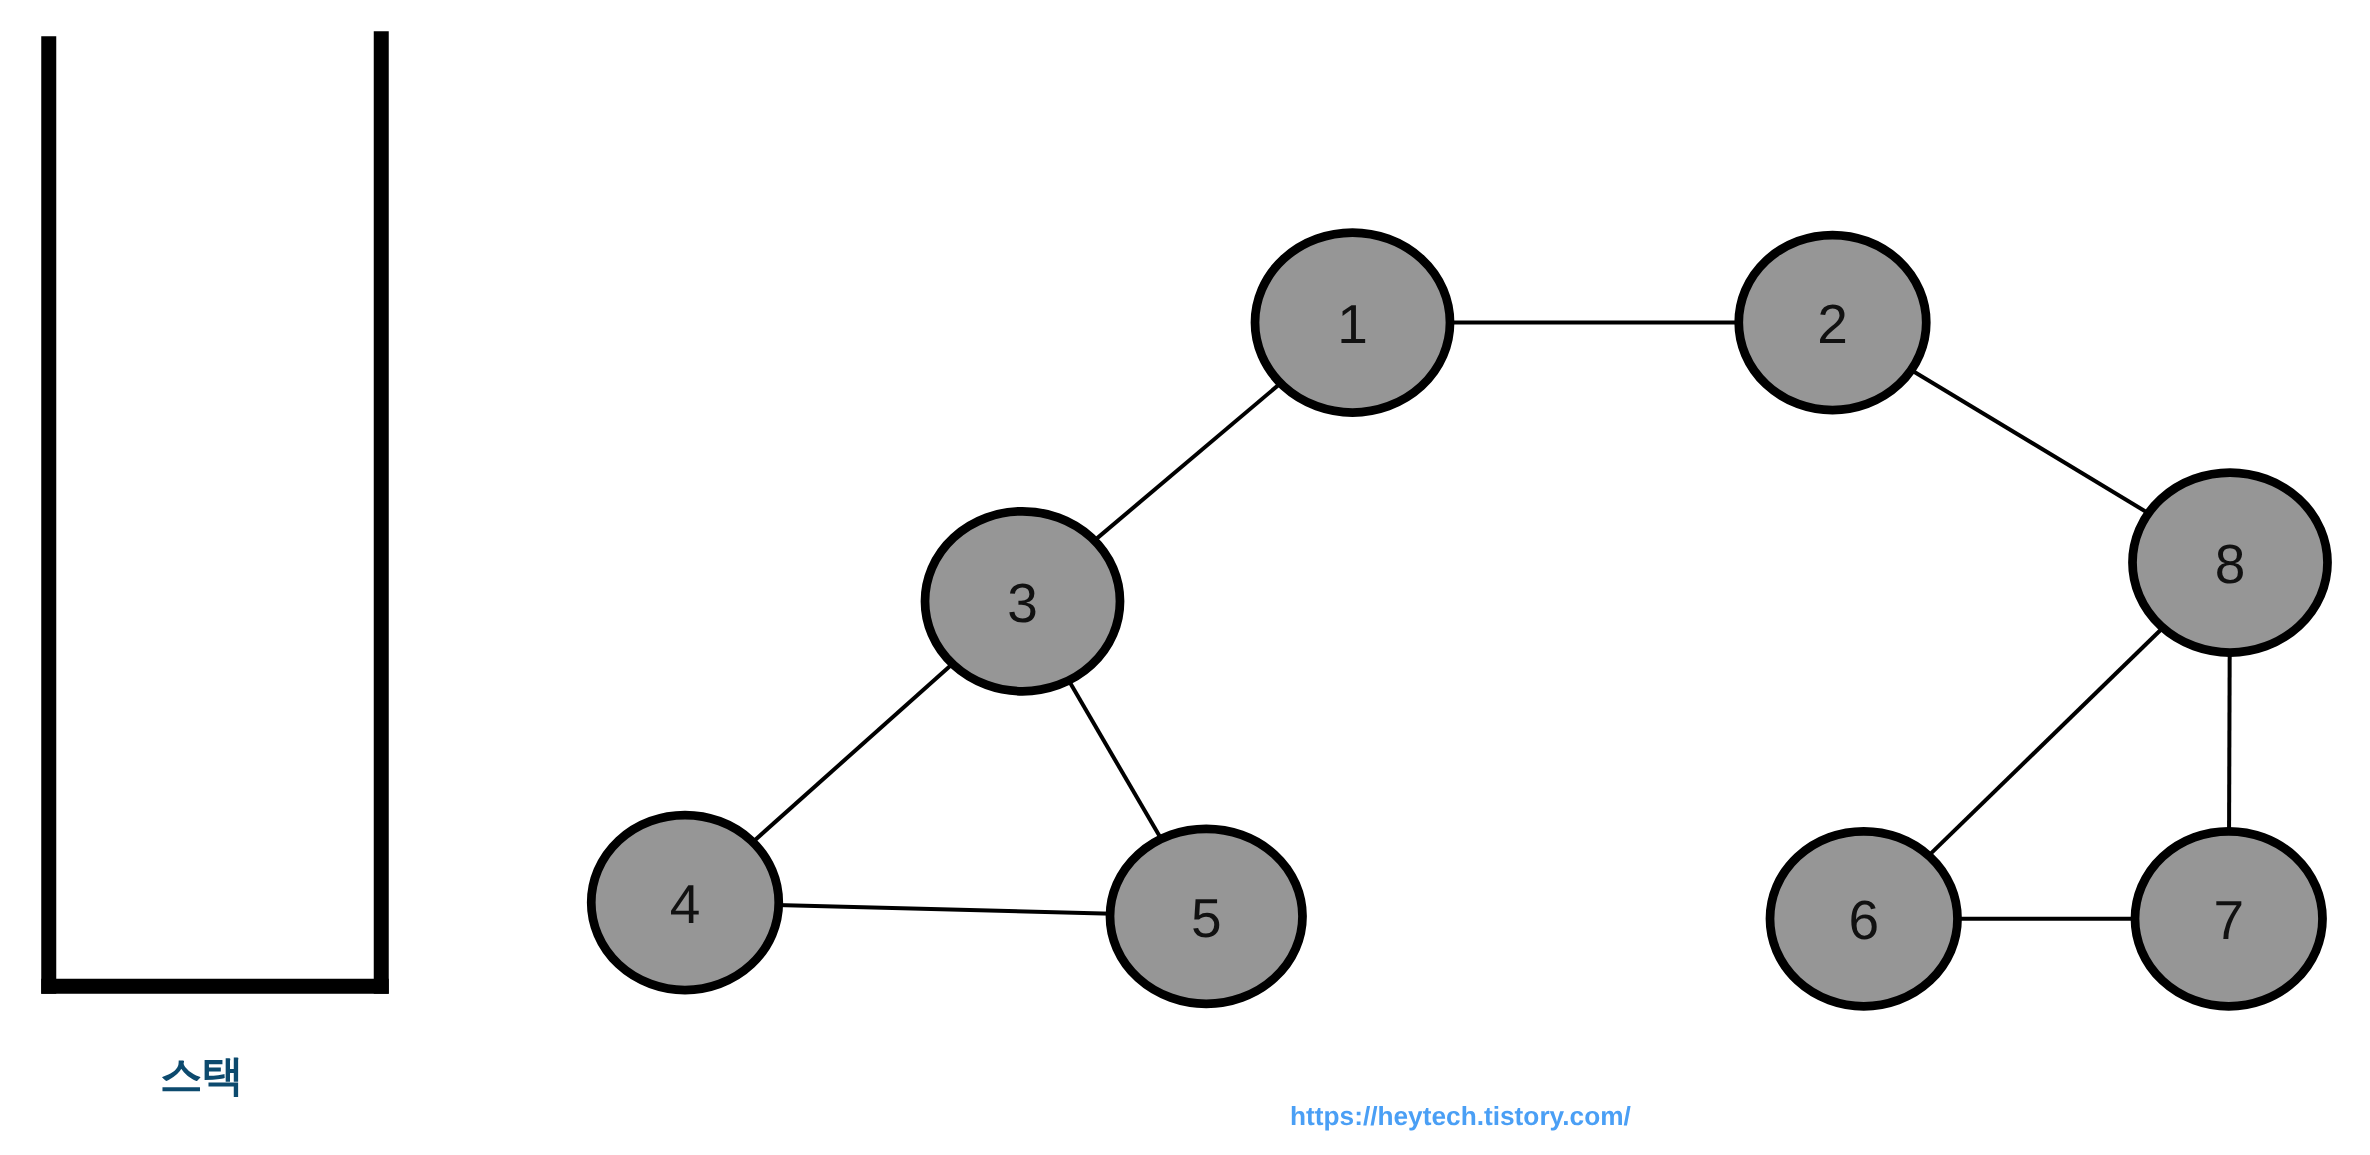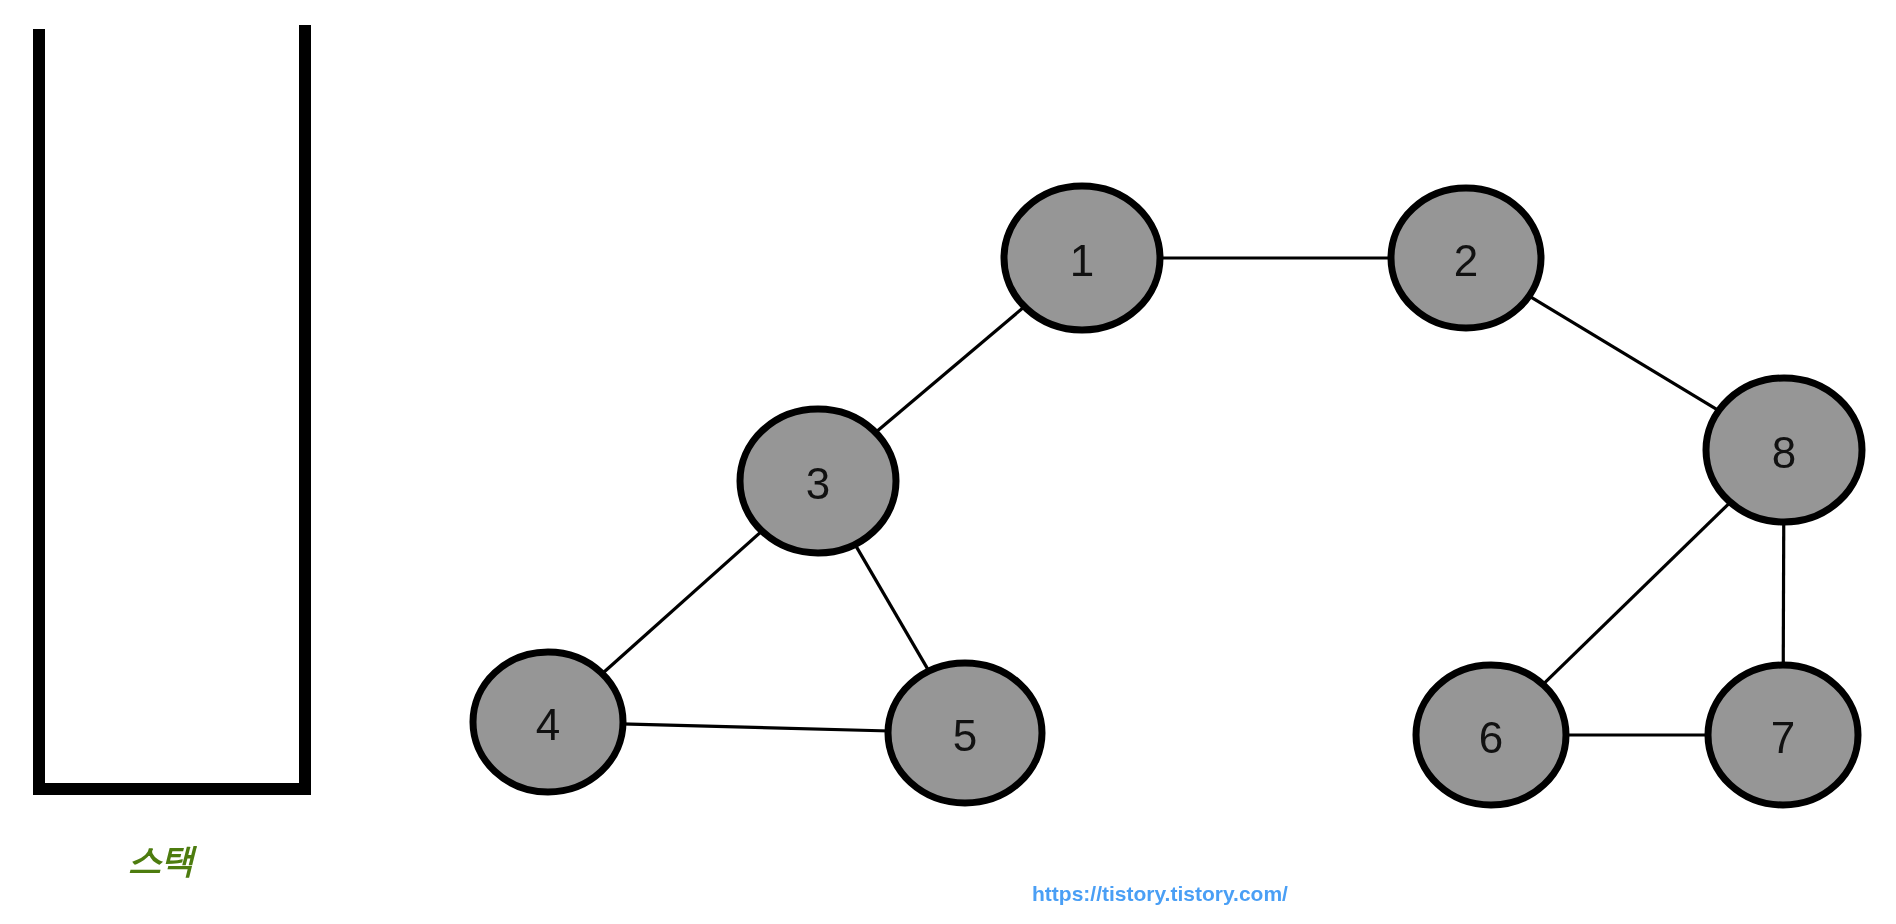--- a/index.html
+++ b/index.html
@@ -25,24 +25,23 @@
     width: 1896px;
     height: 924px;
   }
   .stack-wall {
     fill: #000000;
   }
   .stack-label {
     position: absolute;
     font-weight: bold;
     font-size: 34px;
-    color: #4d7c0f;
+    color: #0c4a6e;
     letter-spacing: -1px;
     white-space: nowrap;
-    font-style: italic;
   }
   .node-ellipse {
     fill: #969696;
     stroke: #000000;
     stroke-width: 7;
   }
   .node-label {
     font-family: "Liberation Sans", "DejaVu Sans", sans-serif;
     font-size: 44px;
     font-weight: normal;
@@ -118,15 +117,15 @@
         </g>
         <g>
           <ellipse cx="1784" cy="450" rx="78" ry="72" class="node-ellipse" fill="#969696" stroke="#000000"></ellipse>
           <text x="1784" y="452" class="node-label">8</text>
         </g>
       </g>
   </svg>
 
   <div class="stack-label" id="stack-label" style="left: 128px; top: 838px;">스택</div>
 
-  <div class="watermark" id="watermark" style="left: 1032px; top: 882px; color: rgb(74, 159, 245);">https://tistory.tistory.com/</div>
+  <div class="watermark" id="watermark" style="left: 1032px; top: 882px; color: rgb(74, 159, 245);">https://heytech.tistory.com/</div>
 
 </div>
 
 </body></html>

